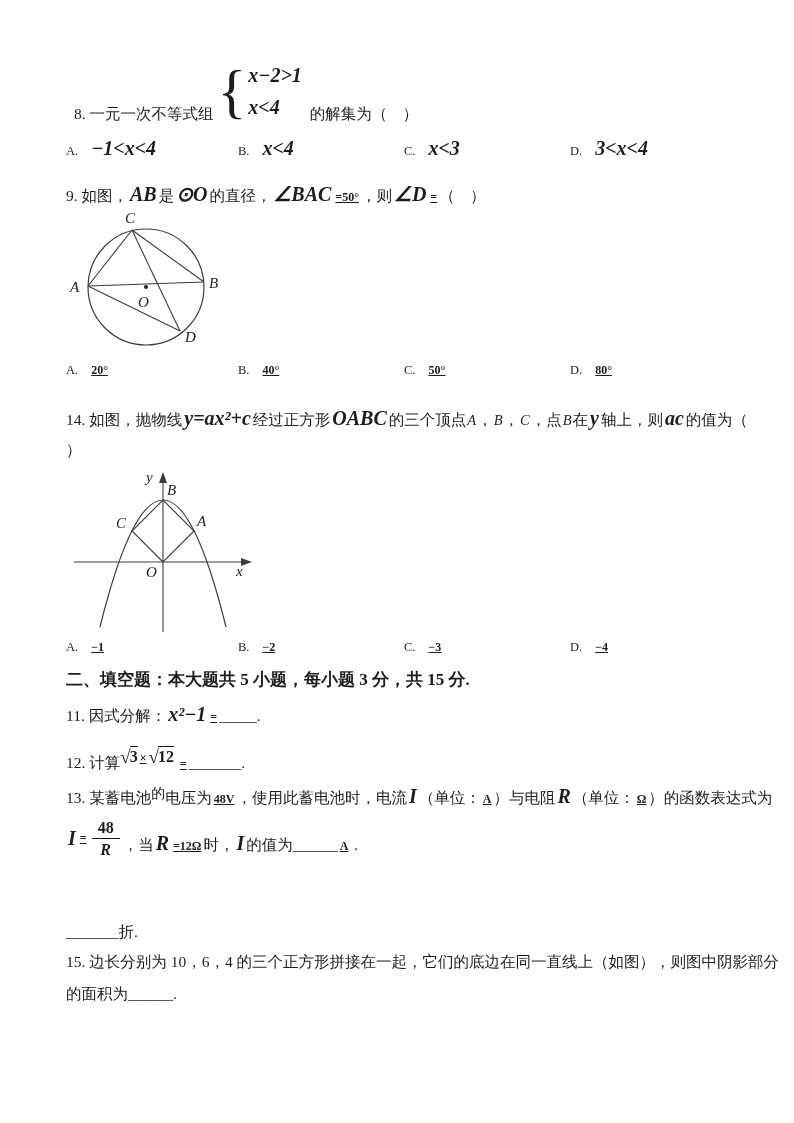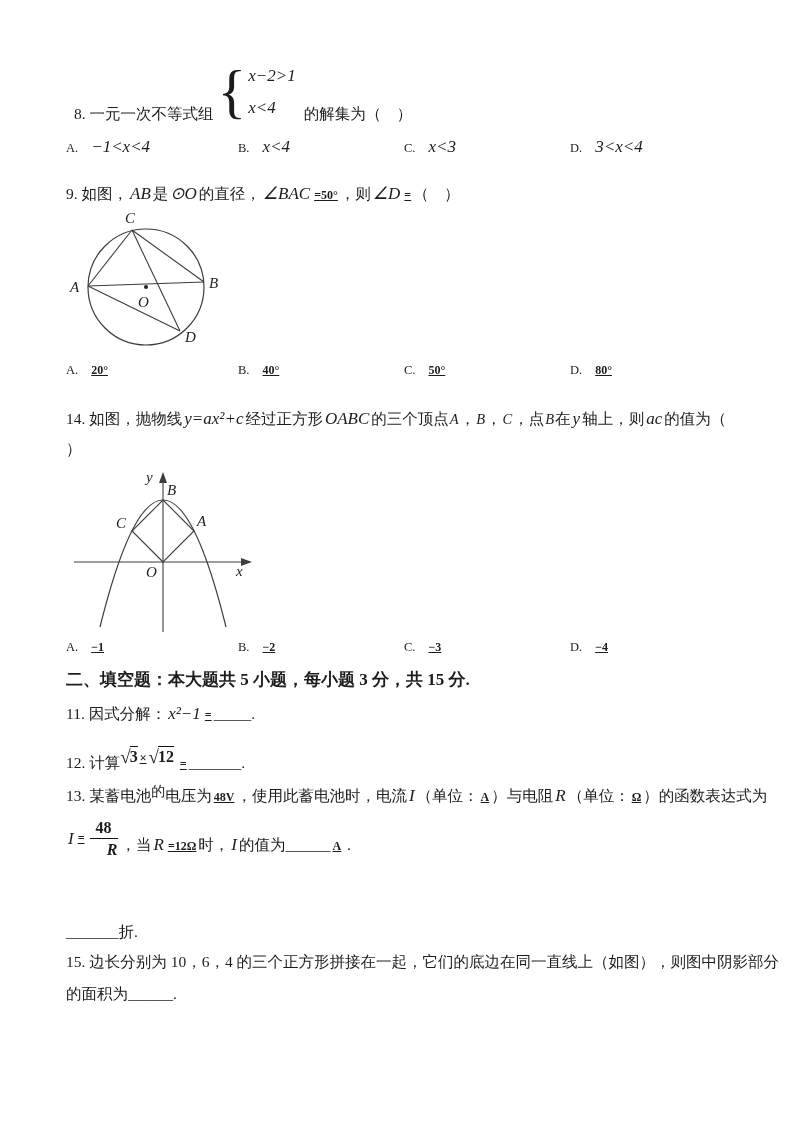--- a/index.html
+++ b/index.html
@@ -1,35 +1,35 @@
 <!DOCTYPE html>
 <html><head>
 <meta charset="utf-8">
 <style>
   html,body { margin:0; padding:0; background:#ffffff; }
   .page { position:relative; width:794px; height:1123px; background:#fff;
           font-family:"Liberation Serif", serif; color:#1c1c1c; overflow:hidden; }
   .row { position:absolute; left:66px; white-space:nowrap; }
   .cn  { font-size:15.5px; line-height:24px; }
-  .m   { font-family:"Liberation Serif", serif; font-weight:400; font-style:italic; font-size:17px; margin:0 2px; }
+  .m   { font-family:"Liberation Serif", serif; font-weight:700; font-style:italic; font-size:20px; margin:0 2px; }
   .mb  { font-family:"Liberation Serif", serif; font-weight:700; font-size:12px; margin:0 2px;text-decoration:underline; }
   .it  { font-family:"Liberation Serif", serif; font-style:italic; font-size:14.5px; margin:0 1px; }
   .letter { font-size:12.5px; }
   .blank { font-size:15px; font-weight:400; letter-spacing:0; }
   .optrow { position:absolute; left:66px; width:710px; display:grid;
             grid-template-columns:172px 166px 166px 1fr; align-items:baseline; }
   .opt { display:flex; align-items:baseline; gap:11px; }
   .sec { font-weight:700; font-size:17px; }
   .q8wrap { display:flex; align-items:flex-start; }
   .sys { display:flex; align-items:center; margin-left:4px; }
   .brace { font-family:"Liberation Serif", serif; font-weight:400; font-size:60px; line-height:66px; }
   .syslines { display:flex; flex-direction:column; gap:3px; padding-left:2px; }
   .syslines .m { line-height:29px; margin:0; }
   .basetext { margin-top:44px;margin-left:8px; }
-  .frac { display:inline-flex; flex-direction:column; align-items:flex-end; margin:0 3px; }
+  .frac { display:inline-flex; flex-direction:column; align-items:center; margin:0 3px; }
   .ftop { font-weight:700; font-size:16px; padding:0 6px 1px; border-bottom:1.6px solid #111; line-height:19px; }
   .fbot { font-weight:700; font-style:italic; font-size:16px; padding-top:1px; line-height:19px; }
   .fracline { display:flex; align-items:flex-end; }
   .fraclead { display:flex; align-items:center; align-self:flex-start; }
   .radsign { font-weight:700; font-size:19px; position:relative; top:1px; margin-right:-1px; }
   .ovr { display:inline-block; border-top:1.6px solid #111; font-weight:700; font-size:16px; line-height:18px; padding-top:1px; }
   .raisedexpr { position:relative; top:-6px; display:inline-block; }
   .raise { position:relative; top:-5px; font-size:14px; }
   svg { position:absolute; overflow:visible; }
   svg text { font-family:"Liberation Serif", serif; font-style:italic; font-size:15px; fill:#222; }

